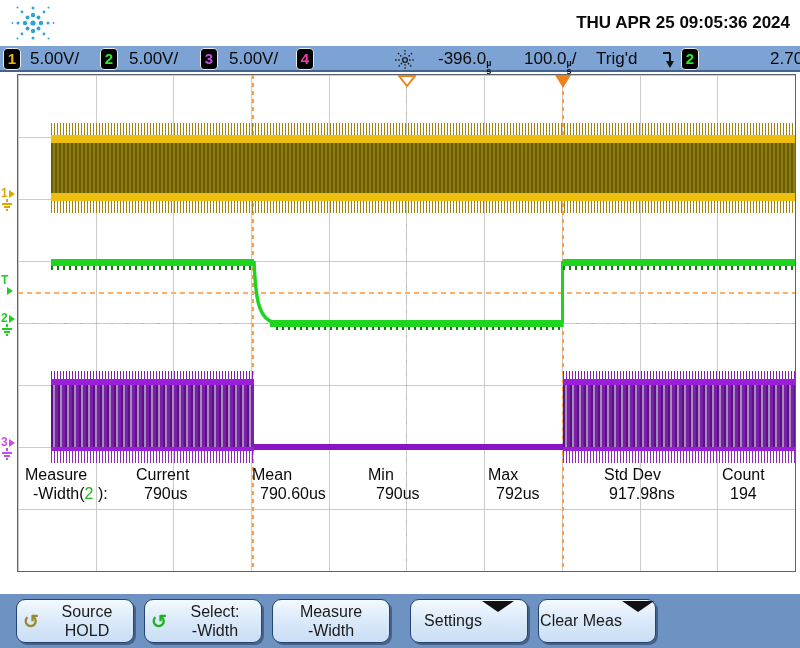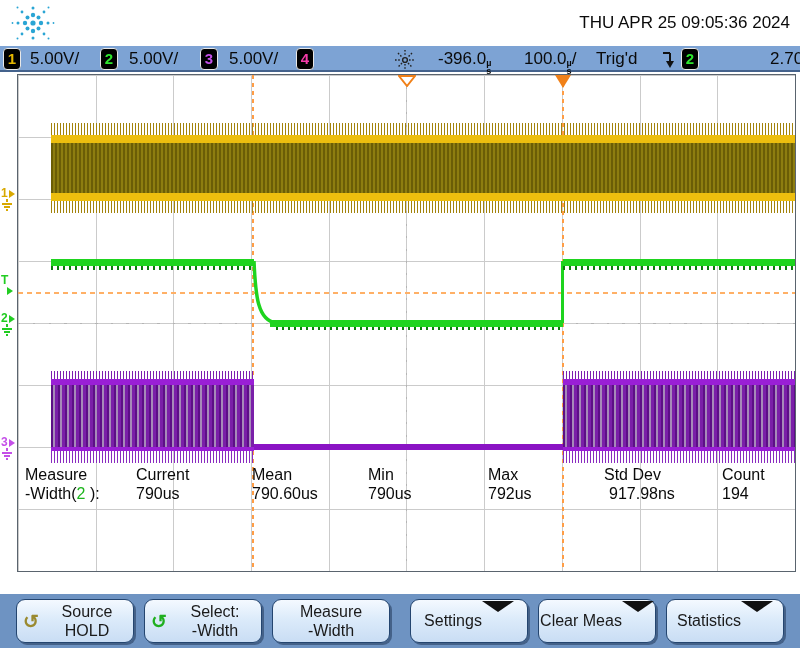--- a/index.html
+++ b/index.html
@@ -1,21 +1,21 @@
 <!DOCTYPE html>
 <html><head>
 <meta charset="utf-8">
 <style>
   html,body{margin:0;padding:0;}
   #screen{position:relative;width:800px;height:648px;background:#ffffff;
           font-family:"Liberation Sans",sans-serif;overflow:hidden;color:#0a0a0a;}
 
   
   .brand{position:absolute;left:62px;top:11px;font-size:20px;font-weight:bold;letter-spacing:-0.3px;}
-  .datetime{position:absolute;right:10px;top:13px;font-size:17px;}
+  .datetime{position:absolute;right:10px;top:13px;font-size:17px;font-weight:bold;}
   .logo{position:absolute;left:10px;top:2px;}
 
   
   .chanbar{position:absolute;left:0;top:46px;width:800px;height:26px;background:#7da3d4;
            border-bottom:2px solid #44628c;box-sizing:border-box;}
   .badge{position:absolute;top:2px;width:16px;height:20px;background:#000;border:1px solid #e8e8e8;
          border-radius:4px;font-size:15px;font-weight:bold;text-align:center;line-height:19px;}
   .b1{color:#e6b800}.b2{color:#2ee62e}.b3{color:#c44fe8}.b4{color:#f23ba8}
   .cbtext{position:absolute;top:3px;font-size:17px;}
   .unit{display:inline-flex;flex-direction:column;font-size:9px;line-height:8px;vertical-align:-2px;font-weight:bold;}
@@ -90,21 +90,21 @@
   .gnd .g2{width:6px;margin:1px 0 0 3px;}
   .gnd .g3{width:2px;margin:1px 0 0 5px;}
   .mk1{top:188px;color:#d8a800;}
   .mkT{top:275px;color:#22cc22;}
   .mkT .tri{margin-left:6px;margin-top:1px;}
   .mk2{top:313px;color:#22cc22;}
   .mk3{top:437px;color:#c44fe8;}
 
   
   .mcol{position:absolute;top:466px;font-size:16px;line-height:18px;white-space:nowrap;}
-  .mcol .val{margin-top:1px;}
+  .mcol .val{margin-top:1px;margin-left:8px;}
   .grn{color:#1db51d;}
 
   
   .readout{position:absolute;left:14px;top:571px;width:372px;height:21px;background:#1f1f1f;
            border:1px solid #a8adb4;border-radius:3px;color:#f2f2f2;font-size:15px;
            line-height:20px;padding-left:6px;box-sizing:border-box;white-space:nowrap;}
 
   
   .skbar{position:absolute;left:0;top:594px;width:800px;height:54px;background:#6e93c2;}
   .skb{position:absolute;top:5px;width:118px;height:44px;border-radius:9px;
@@ -312,19 +312,15 @@
       <span class="two"><span>Measure</span><br><span>-Width</span></span>
     </div>
     <div class="skb x3">
       <span class="onearrow"><span>Settings</span>
         <span class="dstem"></span><span class="dtri"></span></span>
     </div>
     <div class="skb x4">
       <span class="onearrow"><span>Clear Meas</span>
         <span class="dstem"></span><span class="dtri"></span></span>
     </div>
-    <div class="skb x5">
-      <span class="onearrow"><span>Statistics</span>
-        <span class="dstem"></span><span class="dtri"></span></span>
-    </div>
   </div>
 
 </div>
 
 </body></html>

